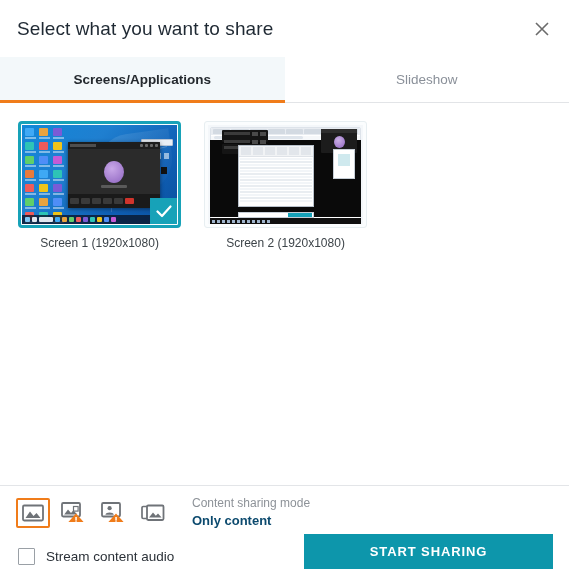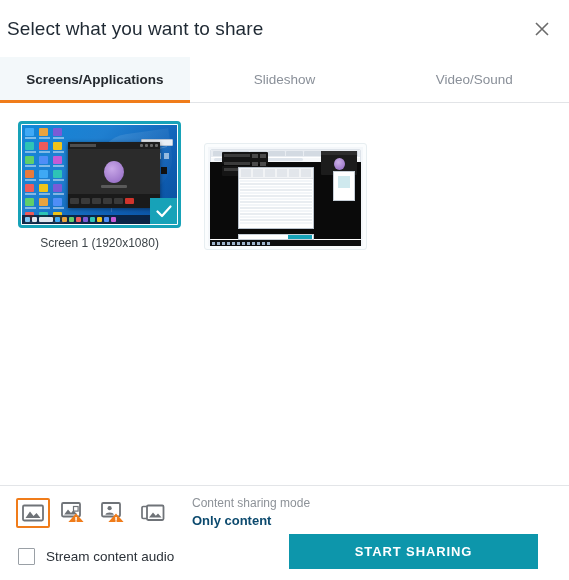--- a/index.html
+++ b/index.html
@@ -22,21 +22,21 @@
   .header {
     position: relative;
     height: 57px;
     flex: 0 0 57px;
     display: flex;
     align-items: center;
   }
   .title {
     font-size: 19px;
     color: #1f2933;
-    padding-left: 7px;
+    padding-left: 17px;
     letter-spacing: 0.1px;
     white-space: nowrap;
   }
   .close-btn {
     position: absolute;
     right: 12px; top: 14px;
     width: 30px; height: 30px;
     display: flex; align-items: center; justify-content: center;
     cursor: pointer;
     color: #6b6b6b;
@@ -306,21 +306,21 @@
     display:flex; align-items:center;
     position:absolute; left:18px; bottom:15px;
     cursor:pointer;
   }
   .chkbox {
     width:17px;height:17px;border:1px solid #9aa0a6;background:#fff;border-radius:1px;
   }
   .chk-label { margin-left:11px; font-size:13.5px; color:#2b3138; white-space:nowrap;}
 
   .start-btn {
-    position:absolute; right:31px; bottom:11px;
+    position:absolute; right:16px; bottom:11px;
     width:249px; height:35px;
     background:#0d96ab;
     color:#ffffff;
     border:none;
     font-size:13px;
     font-weight:bold;
     letter-spacing:0.9px;
     cursor:pointer;
     font-family:"Liberation Sans", sans-serif;
   }
@@ -338,23 +338,20 @@
       </svg>
     </div>
   </div>
 
   <div class="tabs">
     <div class="tab active">
       <span>Screens/Applications</span>
     </div>
     <div class="tab">
       <span>Slideshow</span>
-    </div>
-    <div class="tab">
-      <span>Video/Sound</span>
     </div>
   </div>
 
   <div class="body">
     <div class="thumb-row">
 
       <div class="thumb-cell">
         <div class="thumb-frame selected">
           <div class="thumb-inner">
             <div class="scr1">
@@ -585,20 +582,21 @@
                   <i></i>
                   <i></i>
                   <i></i>
                   <i></i>
                   <i></i>
                   <i></i>
               </div>
             </div>
           </div>
         </div>
+        <div class="thumb-label">Screen 2 (1920x1080)</div>
       </div>
 
 
     </div>
   </div>
 
   <div class="divider"></div>
 
   <div class="footer">
     <div class="mode-row">

